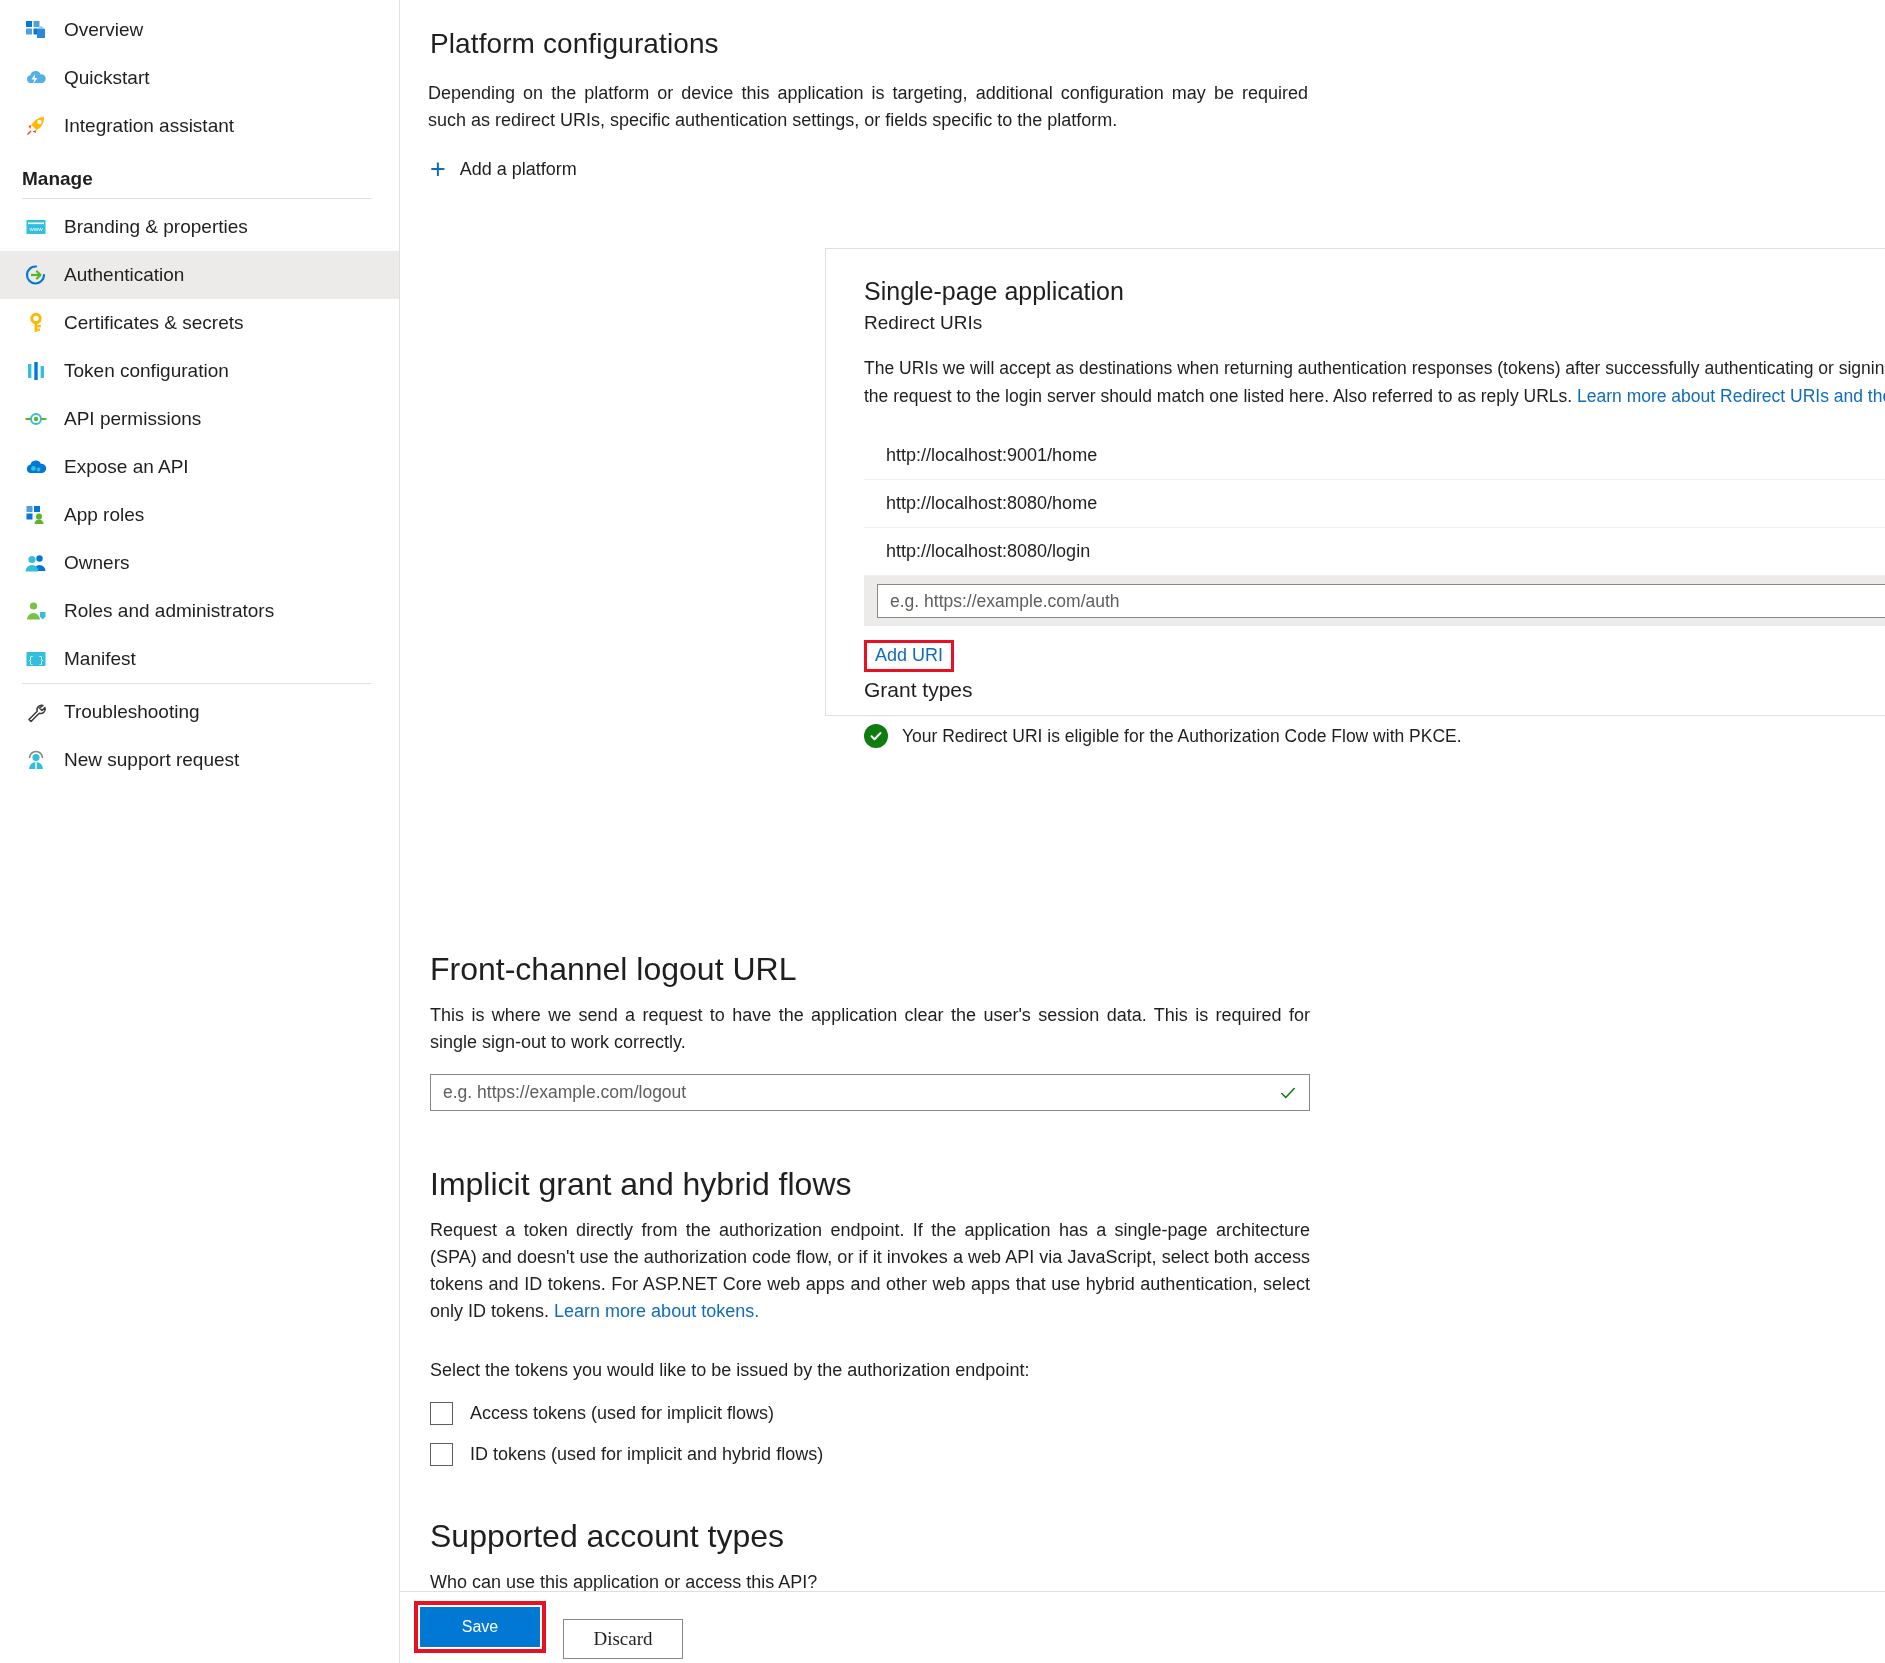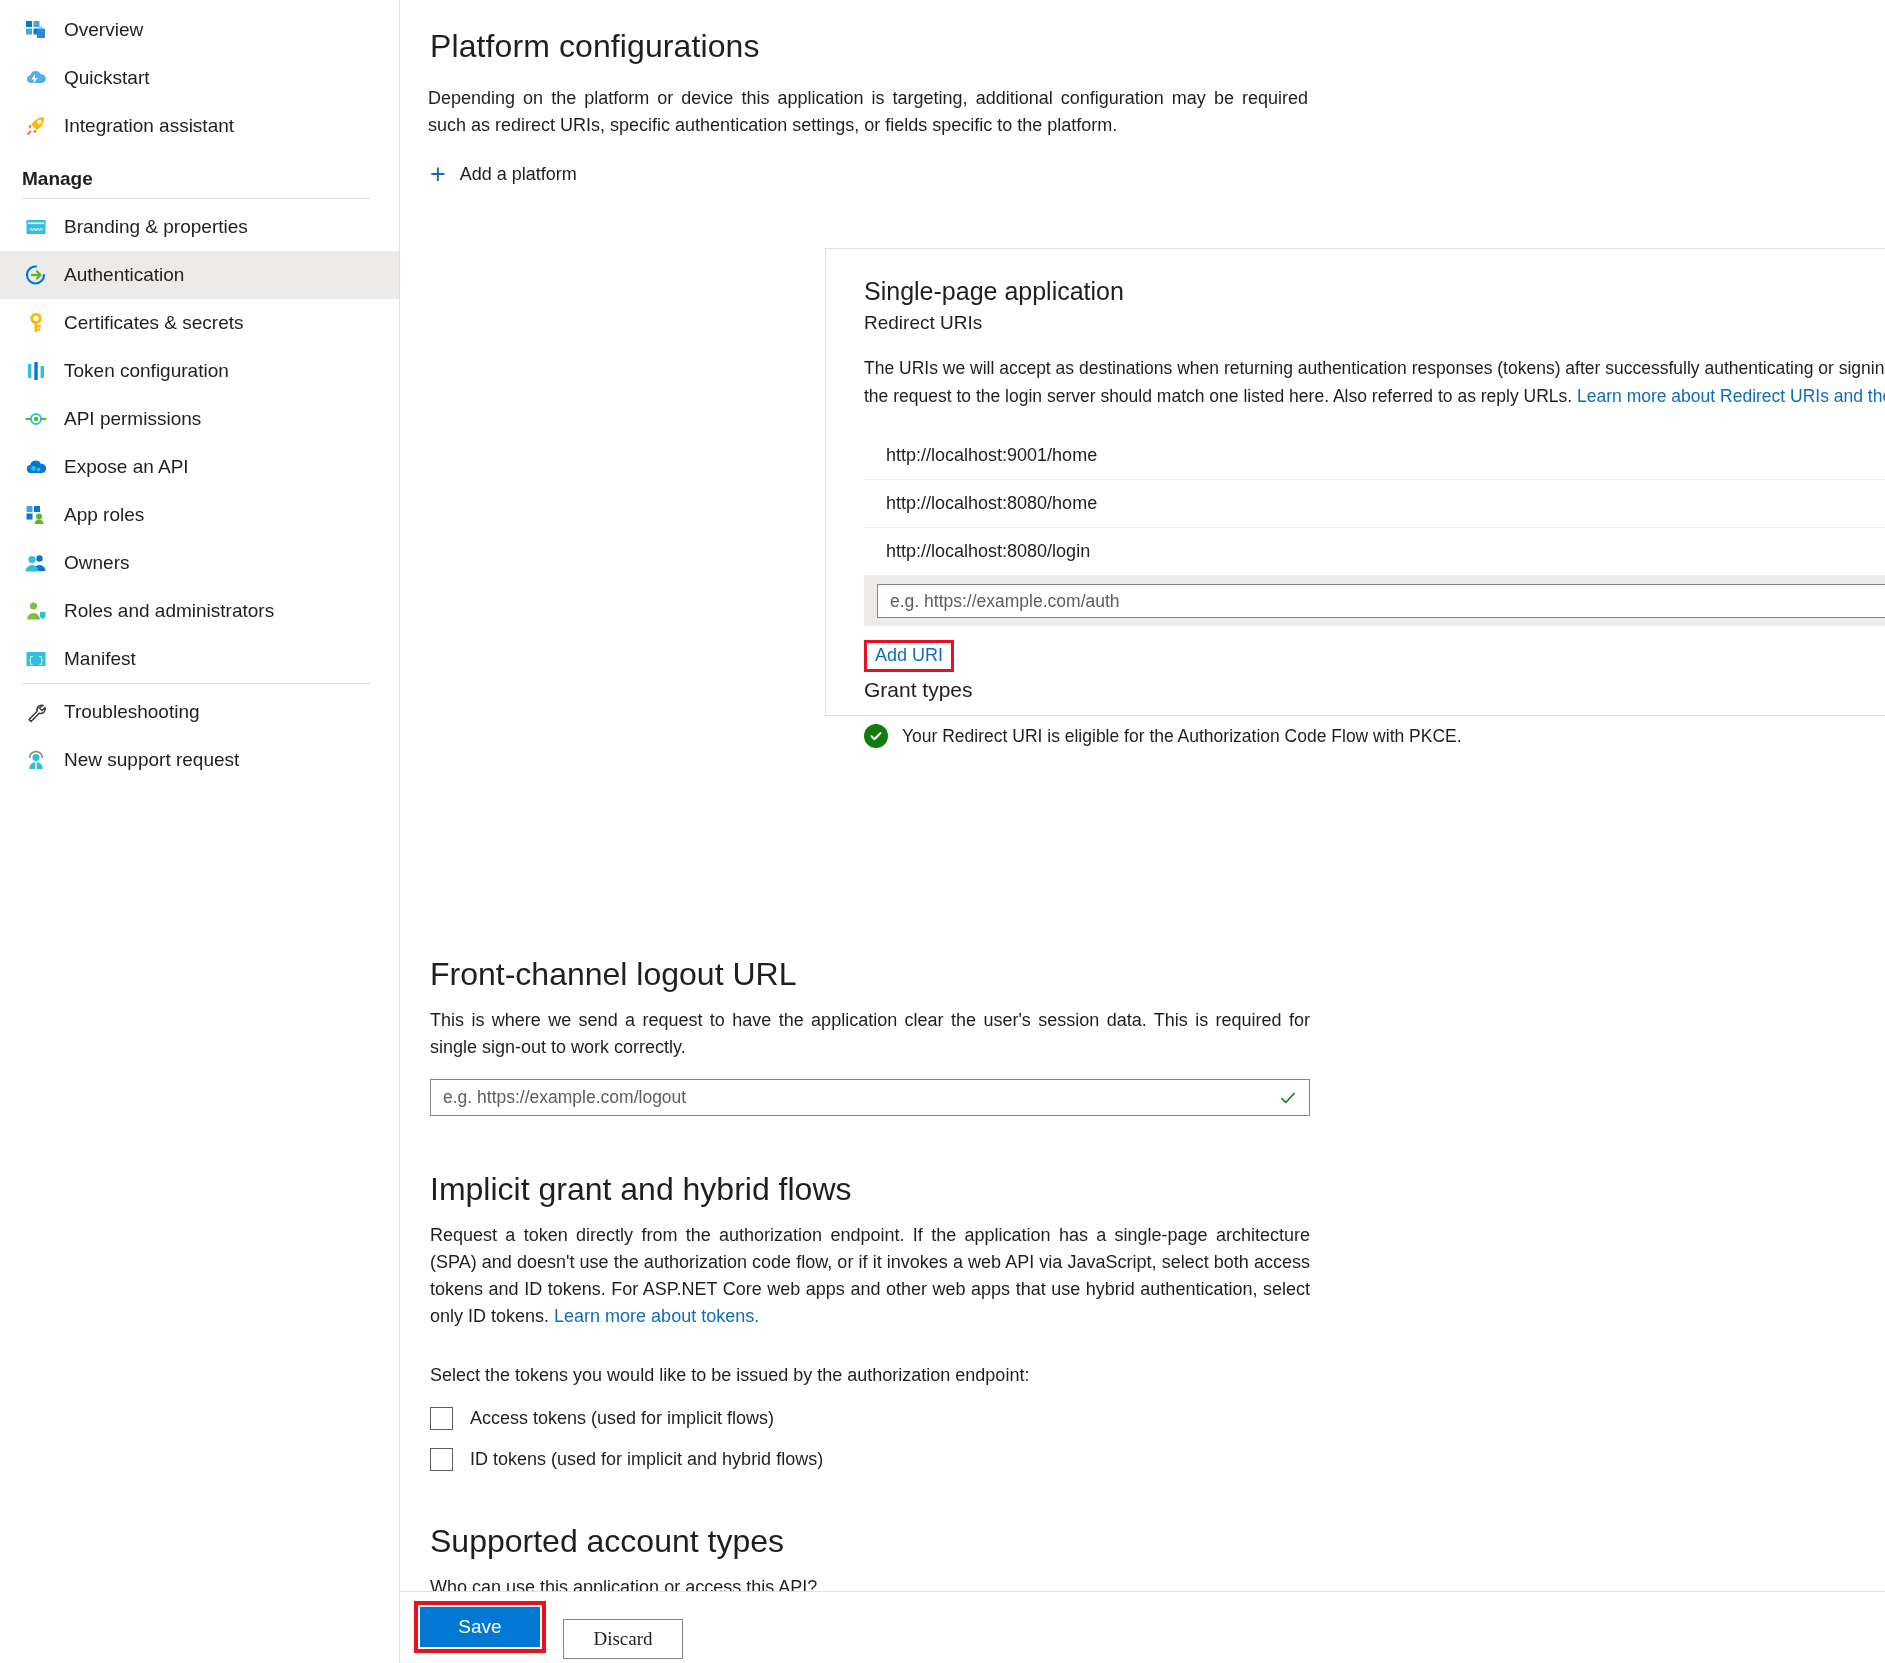--- a/index.html
+++ b/index.html
@@ -48,21 +48,21 @@
     margin: 0 28px 4px 22px;
   }
 
   
   .main {
     position: absolute; left: 400px; top: 0;
     width: 1485px; height: 1663px;
     padding: 0;
   }
   .h1 {
-    font-size: 32px; font-weight: 400;
+    font-size: 28px; font-weight: 400;
     color: #201f1e;
     margin: 28px 0 0 30px;
     letter-spacing: 0.1px;
   }
   .desc {
     font-size: 18px; line-height: 27px;
     color: #201f1e;
     margin: 20px 0 0 28px;
     width: 880px;
     text-align: justify;
@@ -227,21 +227,21 @@
     border-top: 1px solid #e1dfdd;
   }
   .save-wrap {
     position: absolute; left: 14px; top: 9px;
     border: 4px solid #e81123;
     padding: 2px;
   }
   .btn-save {
     width: 120px; height: 40px;
     background: #0078d4; color: #fff;
-    border: none; font-size: 19px;
+    border: none; font-size: 16px;
     font-family: "Liberation Sans", sans-serif;
     cursor: pointer;
   }
   .btn-discard {
     position: absolute; left: 163px; top: 27px;
     width: 120px; height: 40px;
     background: #fff; color: #201f1e;
     border: 1px solid #8a8886; font-size: 19px;
     font-family: Liberation Serif, serif;
     cursor: pointer;

